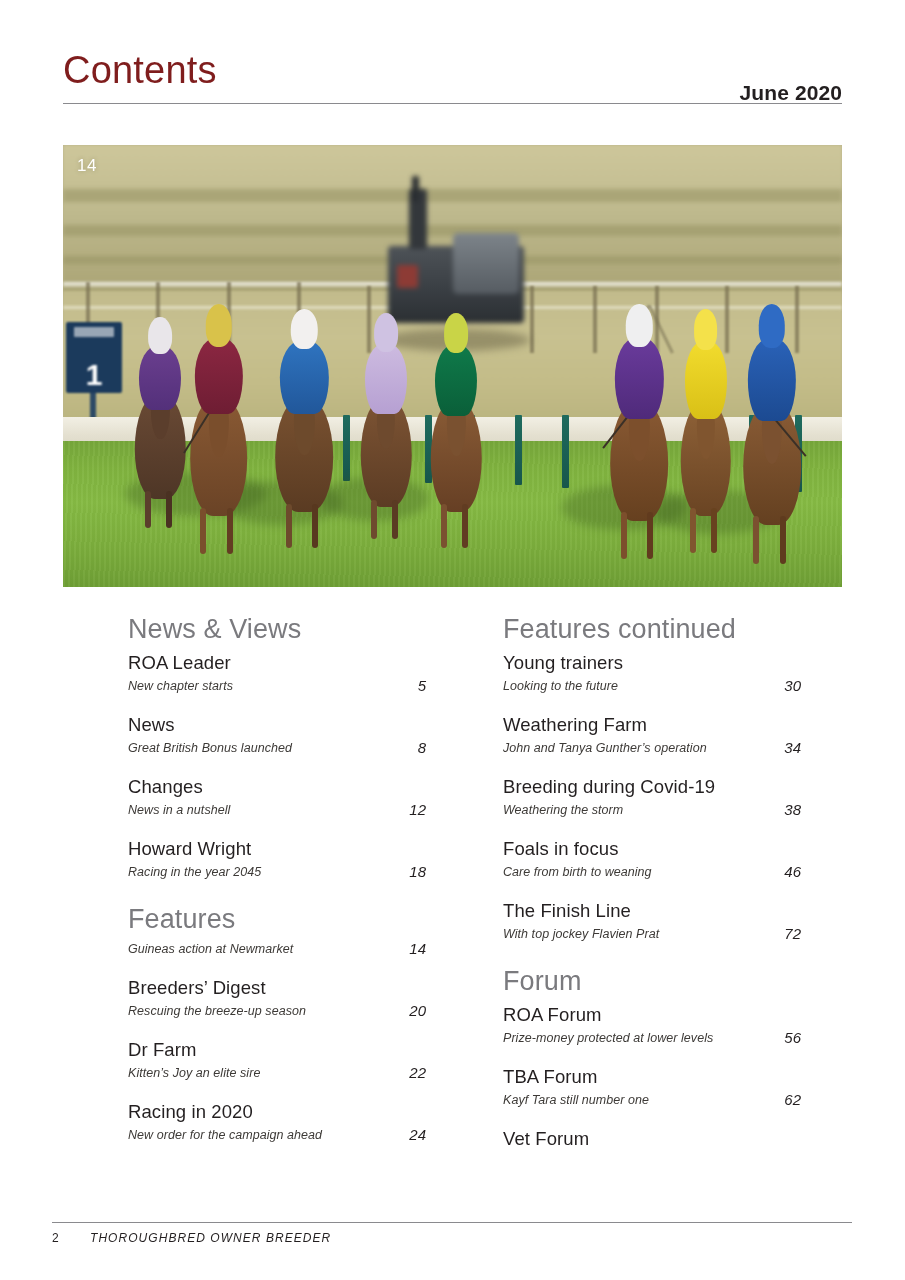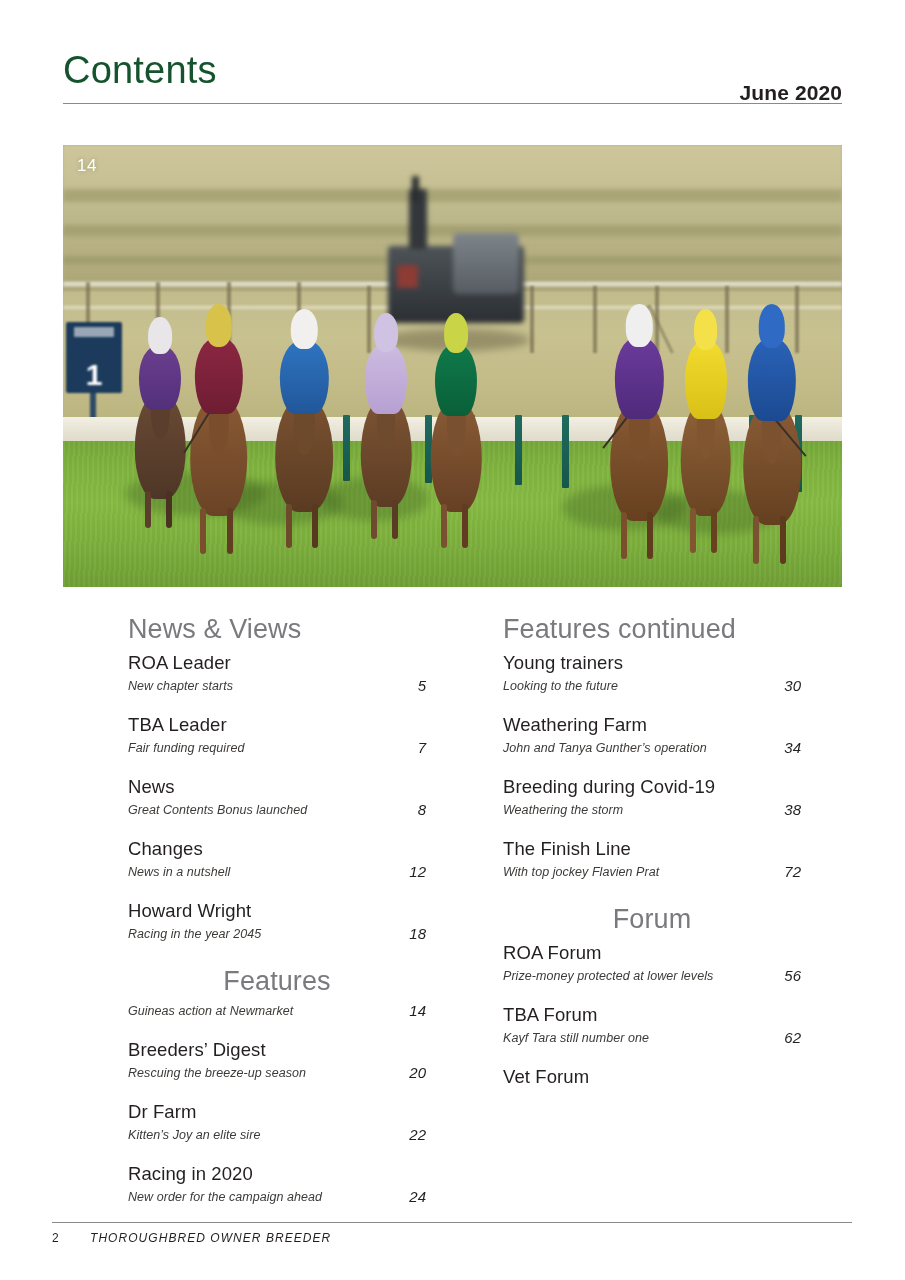--- a/index.html
+++ b/index.html
@@ -31,21 +31,21 @@
     width: 779px;
     height: 56px;
   }
   .contents-title {
     position: absolute;
     left: 0;
     top: -4px;
     font-size: 38px;
     font-weight: 300;
     letter-spacing: 0.2px;
-    color: #14532d;
+    color: #7f1d1d;
     line-height: 44px;
     white-space: nowrap;
   }
   .issue-date {
     position: absolute;
     right: 0;
     bottom: 3px;
     font-size: 21px;
     font-weight: 700;
     color: #231f20;
@@ -381,21 +381,21 @@
 
   .section-heading {
     font-size: 27px;
     font-weight: 300;
     color: #7a7a7e;
     letter-spacing: 0.1px;
     line-height: 34px;
     margin: 0 0 4px 0;
     white-space: nowrap;
   }
-  .section-heading.spaced { margin-top: 21px; text-align: center; }
+  .section-heading.spaced { margin-top: 21px; }
 
   .entry {
     margin-bottom: 17px;
   }
   .entry-title {
     font-size: 18.5px;
     font-weight: 400;
     color: #231f20;
     line-height: 25px;
     letter-spacing: 0.1px;
@@ -613,32 +613,25 @@
       <div class="section-heading">News &amp; Views</div>
 
       <div class="entry">
         <div class="entry-title">ROA Leader</div>
         <div class="entry-row">
           <div class="entry-sub">New chapter starts</div>
           <div class="entry-page">5</div>
         </div>
       </div>
 
-      <div class="entry">
-        <div class="entry-title">TBA Leader</div>
-        <div class="entry-row">
-          <div class="entry-sub">Fair funding required</div>
-          <div class="entry-page">7</div>
-        </div>
-      </div>
 
       <div class="entry">
         <div class="entry-title">News</div>
         <div class="entry-row">
-          <div class="entry-sub">Great Contents Bonus launched</div>
+          <div class="entry-sub">Great British Bonus launched</div>
           <div class="entry-page">8</div>
         </div>
       </div>
 
       <div class="entry">
         <div class="entry-title">Changes</div>
         <div class="entry-row">
           <div class="entry-sub">News in a nutshell</div>
           <div class="entry-page">12</div>
         </div>
@@ -709,20 +702,27 @@
 
       <div class="entry">
         <div class="entry-title">Breeding during Covid-19</div>
         <div class="entry-row">
           <div class="entry-sub">Weathering the storm</div>
           <div class="entry-page">38</div>
         </div>
       </div>
 
 
+      <div class="entry">
+        <div class="entry-title">Foals in focus</div>
+        <div class="entry-row">
+          <div class="entry-sub">Care from birth to weaning</div>
+          <div class="entry-page">46</div>
+        </div>
+      </div>
 
       <div class="entry">
         <div class="entry-title">The Finish Line</div>
         <div class="entry-row">
           <div class="entry-sub">With top jockey Flavien Prat</div>
           <div class="entry-page">72</div>
         </div>
       </div>
 
       <div class="section-heading spaced">Forum</div>

